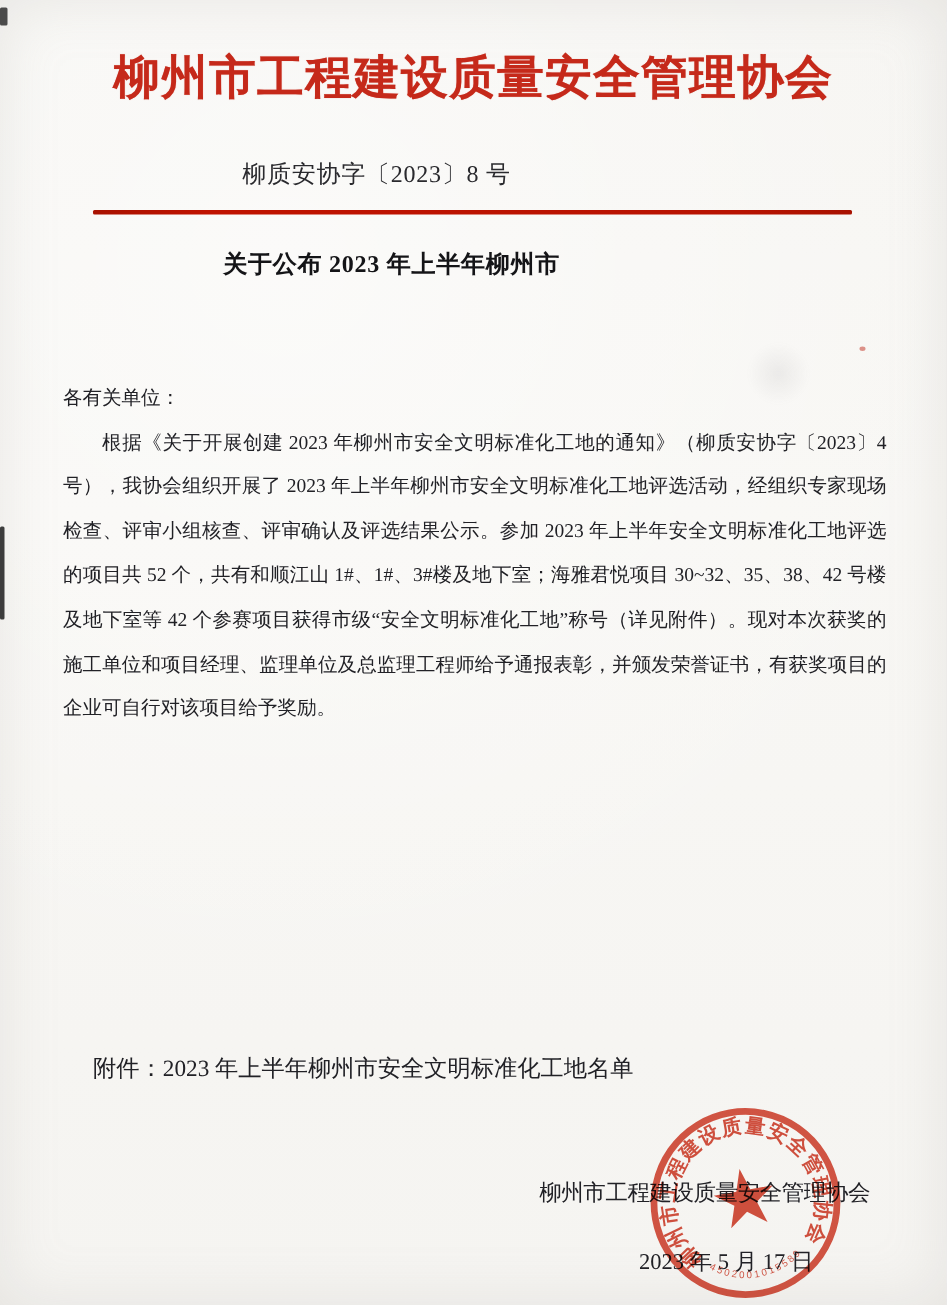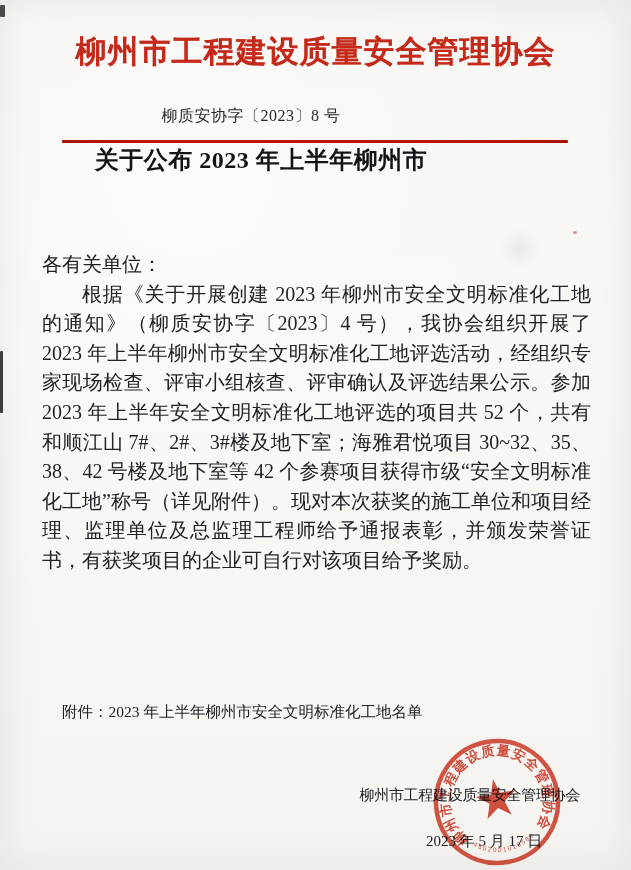--- a/index.html
+++ b/index.html
@@ -34,27 +34,27 @@
   .doc-number{
     position:absolute;top:106px;left:0;width:502px;
     text-align:center;font-size:16px;color:#2a2a2e;letter-spacing:.5px;
   }
   .red-rule{
     position:absolute;top:140px;left:62px;width:506px;height:3px;
     background:linear-gradient(90deg,#a81100,#c01300 15%,#b81301 85%,#a81100);
     border-radius:1px;
   }
   .notice-title{
-    position:absolute;top:143px;left:0;width:522px;
-    text-align:center;font-size:24px;font-weight:bold;line-height:34px;
+    position:absolute;top:160px;left:0;width:522px;
+    text-align:center;font-size:16px;font-weight:bold;line-height:34px;
     color:#141417;letter-spacing:.5px;
   }
   .body-text{
     position:absolute;top:250px;left:42px;width:549px;
-    font-size:20px;line-height:29.6px;text-align:justify;
+    font-size:13px;line-height:29.6px;text-align:justify;
     color:#212126;
   }
   .body-text p{margin:0;text-indent:2em;}
   .body-text .salutation{text-indent:0;}
   .attachment{
     position:absolute;top:702px;left:42px;width:549px;
     font-size:15.5px;color:#212126;padding-left:20px;
   }
   .signature{
     position:absolute;top:786px;right:51px;
@@ -85,21 +85,21 @@
   <div class="doc-number">柳质安协字〔2023〕8 号</div>
 
   <div class="red-rule"></div>
 
   <div class="notice-title">
     <div>关于公布 2023 年上半年柳州市</div>
   </div>
 
   <div class="body-text">
     <p class="salutation">各有关单位：</p>
-    <p>根据《关于开展创建 2023 年柳州市安全文明标准化工地的通知》（柳质安协字〔2023〕4 号），我协会组织开展了 2023 年上半年柳州市安全文明标准化工地评选活动，经组织专家现场检查、评审小组核查、评审确认及评选结果公示。参加 2023 年上半年安全文明标准化工地评选的项目共 52 个，共有和顺江山 7#、2#、3#楼及地下室；海雅君悦项目 30~32、35、38、42 号楼及地下室等 42 个参赛项目获得市级“安全文明标准化工地”称号（详见附件）。现对本次获奖的施工单位和项目经理、监理单位及总监理工程师给予通报表彰，并颁发荣誉证书，有获奖项目的企业可自行对该项目给予奖励。</p>
+    <p>根据《关于开展创建 2023 年柳州市安全文明标准化工地的通知》（柳质安协字〔2023〕4 号），我协会组织开展了 2023 年上半年柳州市安全文明标准化工地评选活动，经组织专家现场检查、评审小组核查、评审确认及评选结果公示。参加 2023 年上半年安全文明标准化工地评选的项目共 52 个，共有和顺江山 1#、1#、3#楼及地下室；海雅君悦项目 30~32、35、38、42 号楼及地下室等 42 个参赛项目获得市级“安全文明标准化工地”称号（详见附件）。现对本次获奖的施工单位和项目经理、监理单位及总监理工程师给予通报表彰，并颁发荣誉证书，有获奖项目的企业可自行对该项目给予奖励。</p>
   </div>
 
   <div class="attachment">附件：2023 年上半年柳州市安全文明标准化工地名单</div>
 
   <div class="signature">柳州市工程建设质量安全管理协会</div>
 
   <div class="sign-date">2023 年 5 月 17 日</div>
 
   <svg class="seal" viewBox="0 0 130 130" xmlns="http://www.w3.org/2000/svg">
     <defs>

